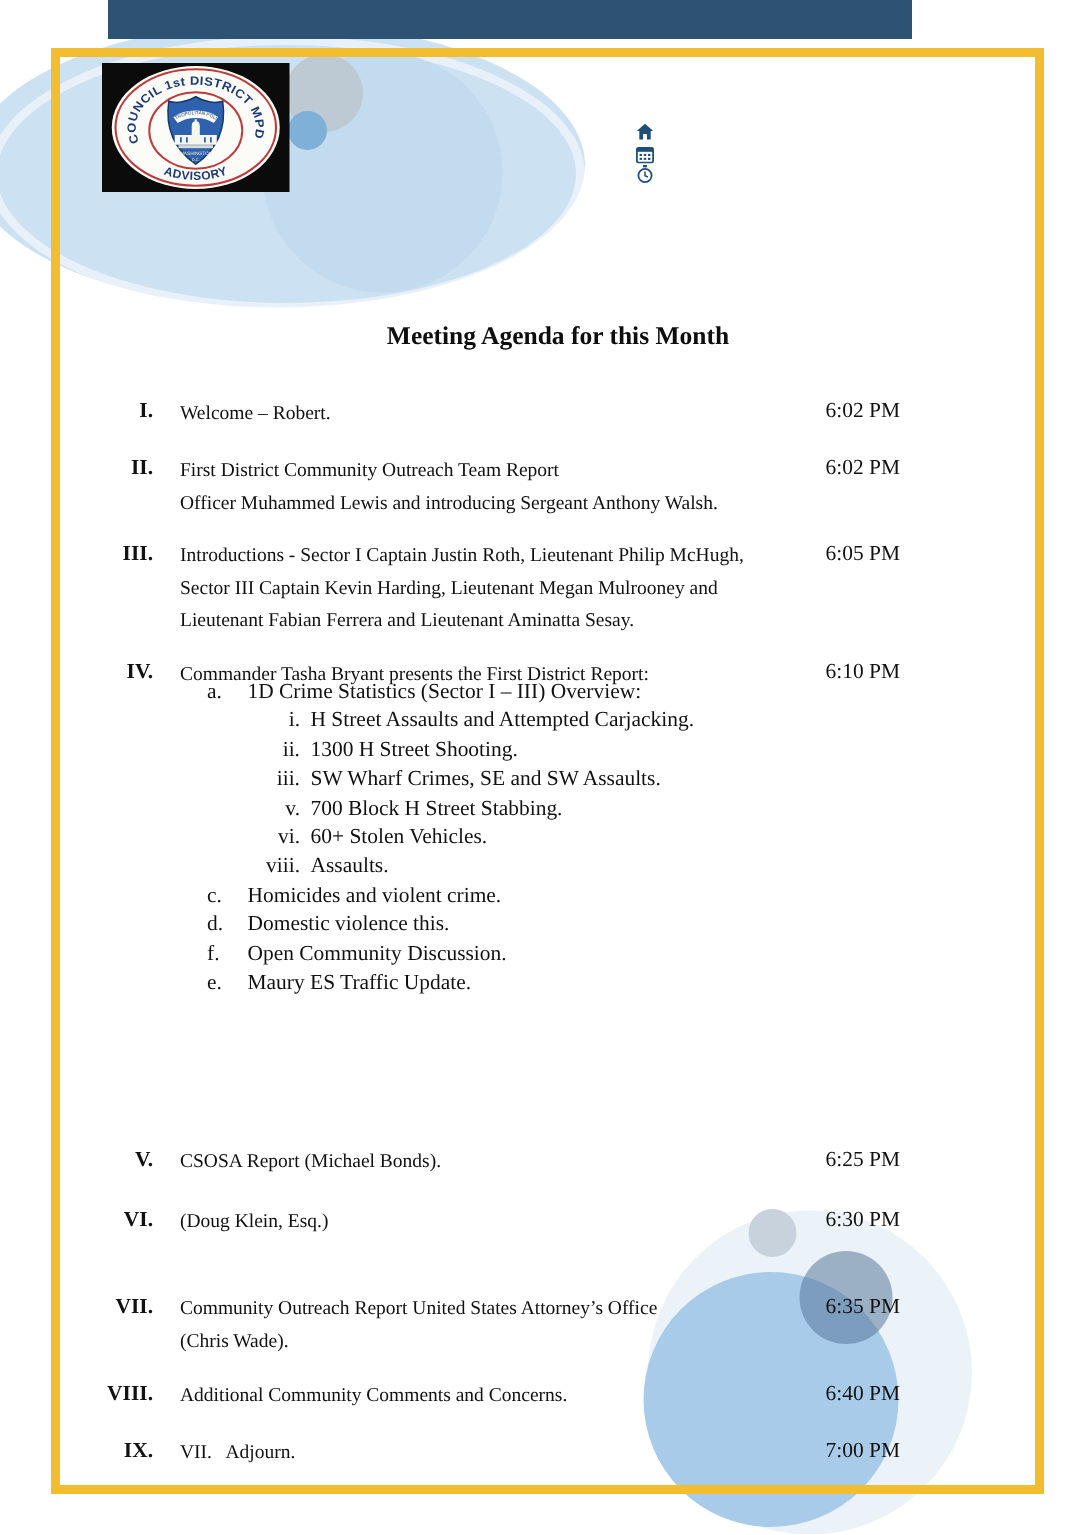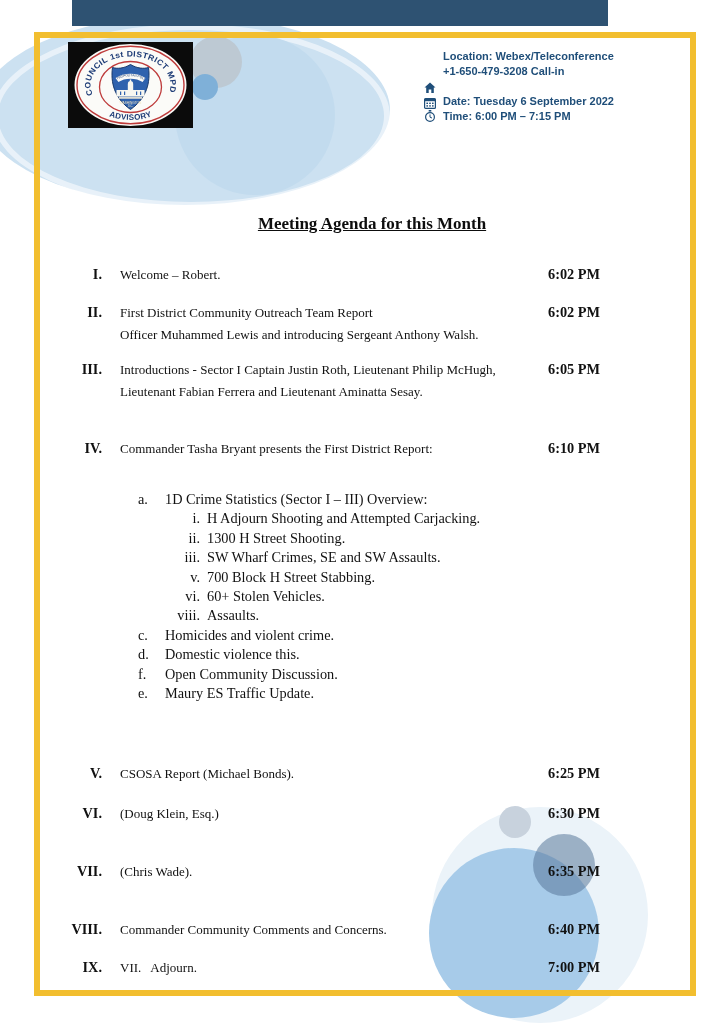--- a/index.html
+++ b/index.html
@@ -30,29 +30,29 @@
        font-family:"Liberation Sans",sans-serif;font-weight:bold;font-size:11px;line-height:14.5px;
        color:var(--header-text,#1F4E79);}
   .hdr .gap-above{margin-top:16px;}
   .hdr-icon{position:absolute;z-index:5;width:12px;height:12px;}
   .i-home{left:424px;top:82px;}
   .i-cal{left:424px;top:97px;}
   .i-clock{left:424px;top:110px;}
 
   
   .title{position:absolute;left:0;top:212px;width:724px;text-align:center;text-indent:20px;
-         font-weight:bold;font-size:17px;line-height:24px;z-index:5;color:#0d0d0d;text-decoration:underline;}
+         font-weight:bold;font-size:17px;line-height:24px;z-index:5;color:#0d0d0d;}
   .agenda{position:absolute;left:0;top:0;width:724px;height:1023px;z-index:5;}
   .item{position:absolute;left:60px;width:540px;}
   .num{position:absolute;left:0;top:0;width:42px;text-align:right;
        font-weight:bold;font-size:14.3px;line-height:21.5px;}
   .body{margin-left:60px;}
   .line{font-size:13px;line-height:21.5px;white-space:pre;}
-  .time{position:absolute;right:0;top:0;font-weight:bold;font-size:14.3px;line-height:21.5px;}
-  .sublist{position:absolute;left:60px;top:490px;width:560px;}
+  .time{position:absolute;right:0;top:0;font-weight:normal;font-size:14.3px;line-height:21.5px;}
+  .sublist{position:absolute;left:60px;top:452px;width:560px;}
   .sub-row{font-size:14.3px;line-height:19.4px;white-space:pre;}
   .sub-label{display:inline-block;margin-left:78px;width:20px;}
   .ss-label{display:inline-block;margin-left:78px;width:62px;text-align:right;}
   .sub-text{margin-left:7px;}
 </style>
 </head>
 <body>
 
 <div class="page">
 
@@ -115,26 +115,20 @@
     <rect x="2.4" y="8.2" width="1.6" height="1.4" fill="#1F4E79"></rect>
     <rect x="5.2" y="8.2" width="1.6" height="1.4" fill="#1F4E79"></rect>
     <rect x="8" y="8.2" width="1.6" height="1.4" fill="#1F4E79"></rect>
   </svg>
   <svg class="hdr-icon i-clock" viewBox="0 0 12 12">
     <rect x="4.7" y="0" width="2.6" height="1.6" fill="#1F4E79"></rect>
     <circle cx="6" cy="7" r="4.4" fill="none" stroke="#1F4E79" stroke-width="1.2"></circle>
     <path d="M6 4.4 V7.2 L8 8" fill="none" stroke="#1F4E79" stroke-width="1"></path>
   </svg>
 
-  <div class="hdr">
-    <div>Location: Webex/Teleconference</div>
-    <div>+1-650-479-3208 Call-in</div>
-    <div class="gap-above">Date: Tuesday 6 September 2022</div>
-    <div>Time: 6:00 PM – 7:15 PM</div>
-  </div>
 
   <div class="title">Meeting Agenda for this Month</div>
 
   <div class="agenda" id="agenda">
       <div class="item" style="top: 264px;">
     <div class="num">I.</div>
     <div class="body">
           <div class="line">Welcome – Robert.</div>
         </div>
     <div class="time">6:02 PM</div>
@@ -144,20 +138,21 @@
     <div class="body">
           <div class="line">First District Community Outreach Team Report</div>
           <div class="line">Officer Muhammed Lewis and introducing Sergeant Anthony Walsh.</div>
         </div>
     <div class="time">6:02 PM</div>
   </div>
       <div class="item" style="top: 359px;">
     <div class="num">III.</div>
     <div class="body">
           <div class="line">Introductions - Sector I Captain Justin Roth, Lieutenant Philip McHugh,</div>
+          <div class="line">Sector III Captain Kevin Harding, Lieutenant Megan Mulrooney and</div>
           <div class="line">Lieutenant Fabian Ferrera and Lieutenant Aminatta Sesay.</div>
         </div>
     <div class="time">6:05 PM</div>
   </div>
       <div class="item" style="top: 438px;">
     <div class="num">IV.</div>
     <div class="body">
           <div class="line">Commander Tasha Bryant presents the First District Report:</div>
         </div>
     <div class="time">6:10 PM</div>
@@ -172,41 +167,42 @@
       <div class="item" style="top: 803px;">
     <div class="num">VI.</div>
     <div class="body">
           <div class="line">(Doug Klein, Esq.)</div>
         </div>
     <div class="time">6:30 PM</div>
   </div>
       <div class="item" style="top: 861px;">
     <div class="num">VII.</div>
     <div class="body">
+          <div class="line">Community Outreach Report United States Attorney’s Office</div>
           <div class="line">(Chris Wade).</div>
         </div>
     <div class="time">6:35 PM</div>
   </div>
       <div class="item" style="top: 919px;">
     <div class="num">VIII.</div>
     <div class="body">
-          <div class="line">Commander Community Comments and Concerns.</div>
+          <div class="line">Additional Community Comments and Concerns.</div>
         </div>
     <div class="time">6:40 PM</div>
   </div>
       <div class="item" style="top: 957px;">
     <div class="num">IX.</div>
     <div class="body">
           <div class="line">VII.   Adjourn.</div>
         </div>
     <div class="time">7:00 PM</div>
   </div>
       <div class="sublist">
         <div class="sub-row"><span class="sub-label">a.</span><span class="sub-text">1D Crime Statistics (Sector I – III) Overview:</span></div>
-        <div class="sub-row"><span class="ss-label">i.</span><span class="sub-text">H Adjourn Shooting and Attempted Carjacking.</span></div>
+        <div class="sub-row"><span class="ss-label">i.</span><span class="sub-text">H Street Assaults and Attempted Carjacking.</span></div>
         <div class="sub-row"><span class="ss-label">ii.</span><span class="sub-text">1300 H Street Shooting.</span></div>
         <div class="sub-row"><span class="ss-label">iii.</span><span class="sub-text">SW Wharf Crimes, SE and SW Assaults.</span></div>
         <div class="sub-row"><span class="ss-label">v.</span><span class="sub-text">700 Block H Street Stabbing.</span></div>
         <div class="sub-row"><span class="ss-label">vi.</span><span class="sub-text">60+ Stolen Vehicles.</span></div>
         <div class="sub-row"><span class="ss-label">viii.</span><span class="sub-text">Assaults.</span></div>
         <div class="sub-row"><span class="sub-label">c.</span><span class="sub-text">Homicides and violent crime.</span></div>
         <div class="sub-row"><span class="sub-label">d.</span><span class="sub-text">Domestic violence this.</span></div>
         <div class="sub-row"><span class="sub-label">f.</span><span class="sub-text">Open Community Discussion.</span></div>
         <div class="sub-row"><span class="sub-label">e.</span><span class="sub-text">Maury ES Traffic Update.</span></div>
       </div>

